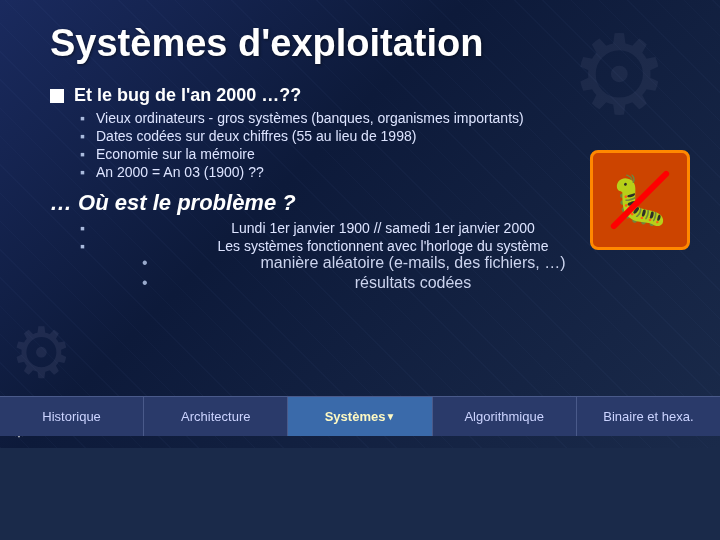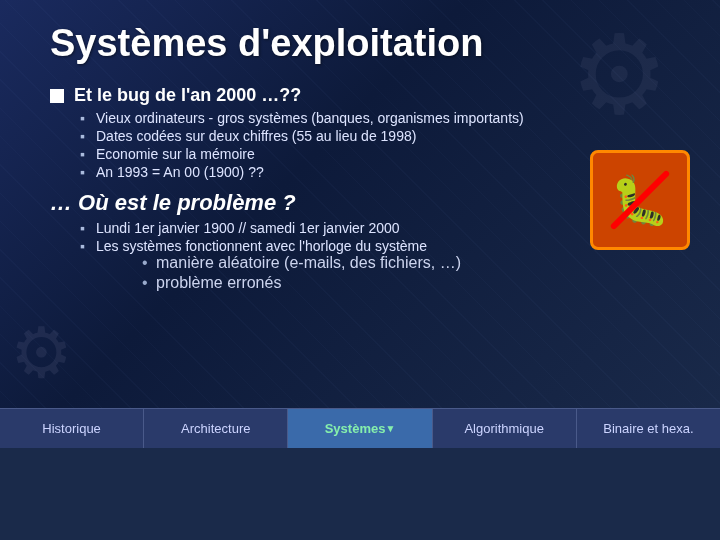--- a/index.html
+++ b/index.html
@@ -117,20 +117,21 @@
     .section2-title {
       font-size: 22px;
       font-style: italic;
       font-weight: bold;
       color: white;
       margin: 10px 0 4px 0;
     }
 
     .sub-bullet-list {
       margin-left: 30px;
+      text-align: center;
     }
 
     .sub-bullet-list li {
       font-size: 14px;
       color: #dde4ff;
       margin-bottom: 2px;
       list-style: none;
       position: relative;
       padding-left: 16px;
     }
@@ -198,21 +199,21 @@
       border-radius: 3px;
     }
 
     .bug-icon {
       font-size: 48px;
     }
 
     
     .nav-bar {
       position: absolute;
-      bottom: 0;
+      bottom: 12px;
       left: 0;
       right: 0;
       height: 40px;
       background: #2a3a6a;
       display: flex;
       align-items: stretch;
       border-top: 1px solid #4a5a8a;
     }
 
     .nav-item {
@@ -227,21 +228,21 @@
       padding: 4px 8px;
       text-align: center;
     }
 
     .nav-item:last-child {
       border-right: none;
     }
 
     .nav-item.active {
       background: #3a6aaa;
-      color: #86efac;
+      color: #fef9c3;
       font-weight: bold;
     }
 
     
     .nav-gear {
       position: absolute;
       bottom: 6px;
       left: 10px;
       font-size: 20px;
       opacity: 0.6;
@@ -273,34 +274,34 @@
 
     <div class="section-title">
       <span class="bullet-square"></span>
       <span>Et le bug de l'an 2000 …??</span>
     </div>
 
     <ul class="bullet-list">
       <li>Vieux ordinateurs - gros systèmes (banques, organismes importants)</li>
       <li>Dates codées sur deux chiffres (55 au lieu de 1998)</li>
       <li>Economie sur la mémoire</li>
-      <li>An 1993 = An 00 (1900) ??</li>
+      <li>An 2000 = An 03 (1900) ??</li>
     </ul>
 
     <div class="section2-title">… Où est le problème ?</div>
 
     <ul class="sub-bullet-list">
       <li>
         <span>Lundi 1er janvier 1900 // samedi 1er janvier 2000</span>
       </li>
       <li>
         <span>Les systèmes fonctionnent avec l'horloge du système</span>
         <ul class="sub-sub-list">
           <li>manière aléatoire (e-mails, des fichiers, …)</li>
-          <li>problème erronés</li>
+          <li>résultats codées</li>
         </ul>
       </li>
     </ul>
 
   </div>
 
   <div class="nav-gear">⚙</div>
 
   <nav class="nav-bar">
     <div class="nav-item">Historique</div>

